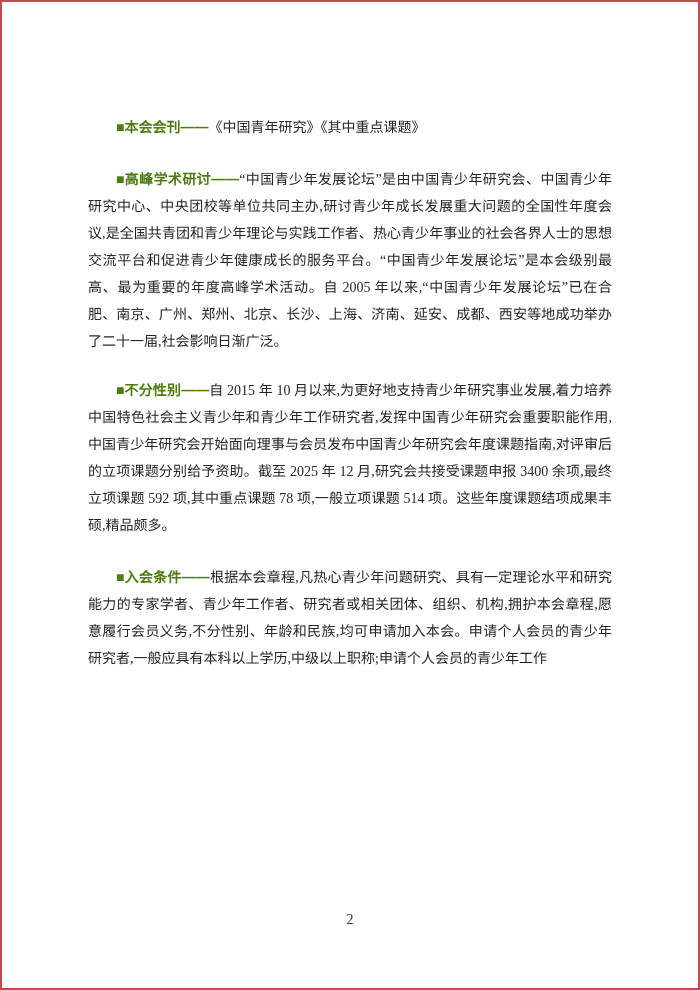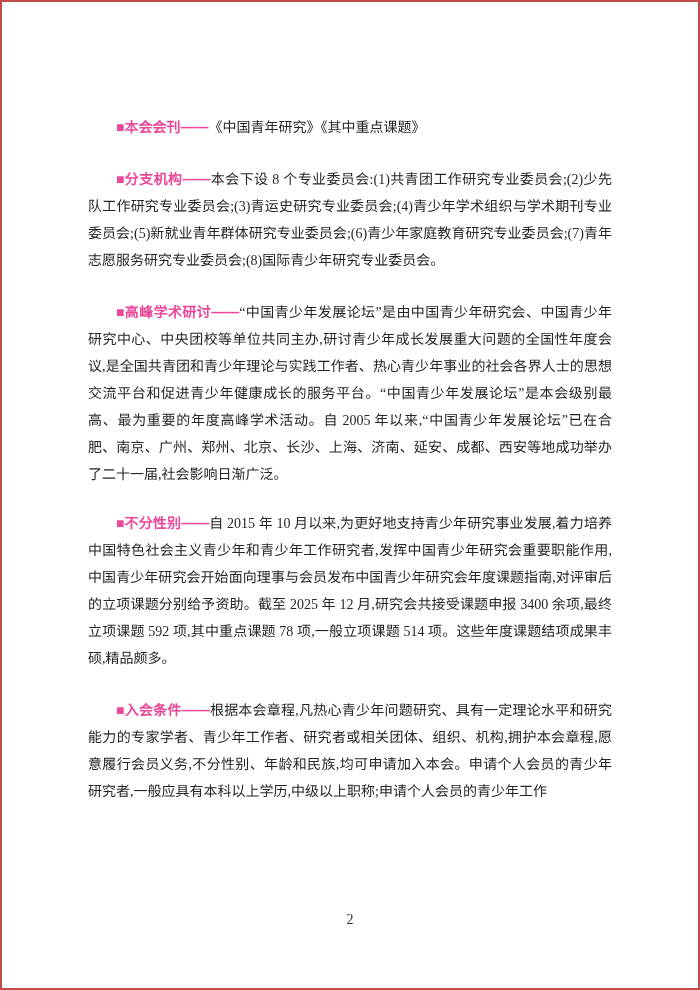--- a/index.html
+++ b/index.html
@@ -36,21 +36,21 @@
     text-justify: inter-ideograph;
     text-indent: 2em;
     word-break: break-all;
   }
   p.para.tight {
     margin-bottom: 22px;
   }
   p.para .head {
     font-family: "Liberation Sans", sans-serif;
     font-weight: bold;
-    color: #ec4899;
+    color: #4d7c0f;
   }
   .footer {
     position: absolute;
     top: 906px;
     left: 0;
     width: 700px;
     text-align: center;
     font-size: 14px;
     line-height: 27px;
     color: #333333;
@@ -58,21 +58,20 @@
 </style>
 </head>
 <body>
 
 <div class="page-frame"></div>
 
 <div class="content">
 
   <p class="para"><span class="head"><span>■</span><span>本会会刊</span><span>——</span></span><span>《中国青年研究》《其中重点课题》</span></p>
 
-  <p class="para"><span class="head"><span>■</span><span>分支机构</span><span>——</span></span><span>本会下设 8 个专业委员会:(1)共青团工作研究专业委员会;(2)少先队工作研究专业委员会;(3)青运史研究专业委员会;(4)青少年学术组织与学术期刊专业委员会;(5)新就业青年群体研究专业委员会;(6)青少年家庭教育研究专业委员会;(7)青年志愿服务研究专业委员会;(8)国际青少年研究专业委员会。</span></p>
 
   <p class="para tight"><span class="head"><span>■</span><span>高峰学术研讨</span><span>——</span></span><span>“中国青少年发展论坛”是由中国青少年研究会、中国青少年研究中心、中央团校等单位共同主办,研讨青少年成长发展重大问题的全国性年度会议,是全国共青团和青少年理论与实践工作者、热心青少年事业的社会各界人士的思想交流平台和促进青少年健康成长的服务平台。“中国青少年发展论坛”是本会级别最高、最为重要的年度高峰学术活动。自 2005 年以来,“中国青少年发展论坛”已在合肥、南京、广州、郑州、北京、长沙、上海、济南、延安、成都、西安等地成功举办了二十一届,社会影响日渐广泛。</span></p>
 
 
   <p class="para"><span class="head"><span>■</span><span>不分性别</span><span>——</span></span><span>自 2015 年 10 月以来,为更好地支持青少年研究事业发展,着力培养中国特色社会主义青少年和青少年工作研究者,发挥中国青少年研究会重要职能作用,中国青少年研究会开始面向理事与会员发布中国青少年研究会年度课题指南,对评审后的立项课题分别给予资助。截至 2025 年 12 月,研究会共接受课题申报 3400 余项,最终立项课题 592 项,其中重点课题 78 项,一般立项课题 514 项。这些年度课题结项成果丰硕,精品颇多。</span></p>
 
   <p class="para"><span class="head"><span>■</span><span>入会条件</span><span>——</span></span><span>根据本会章程,凡热心青少年问题研究、具有一定理论水平和研究能力的专家学者、青少年工作者、研究者或相关团体、组织、机构,拥护本会章程,愿意履行会员义务,不分性别、年龄和民族,均可申请加入本会。申请个人会员的青少年研究者,一般应具有本科以上学历,中级以上职称;申请个人会员的青少年工作</span></p>
 
 </div>
 

